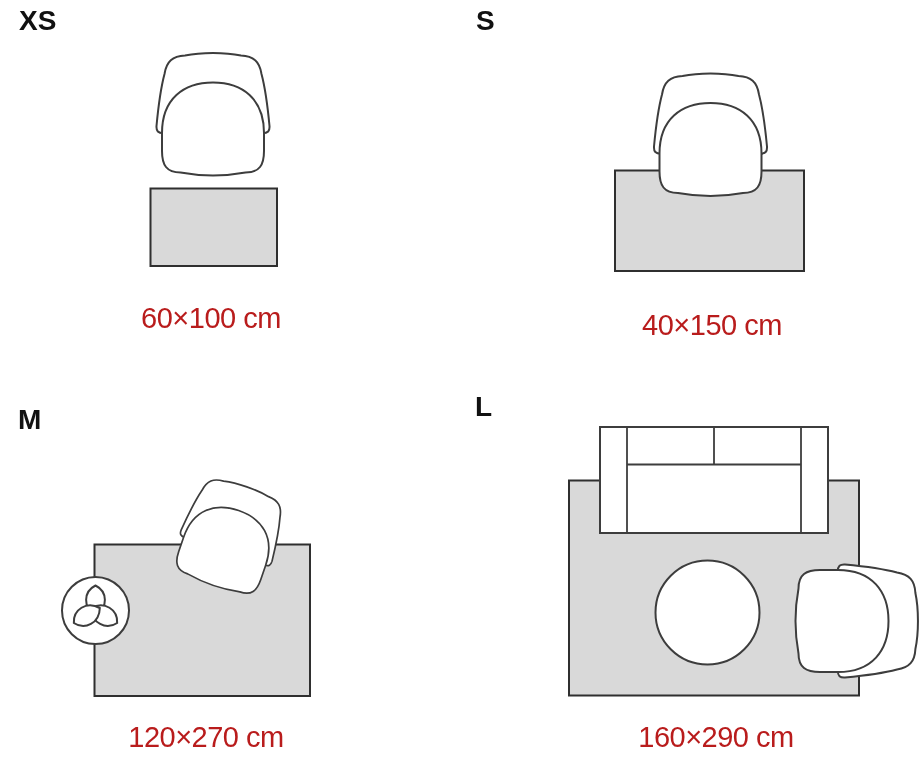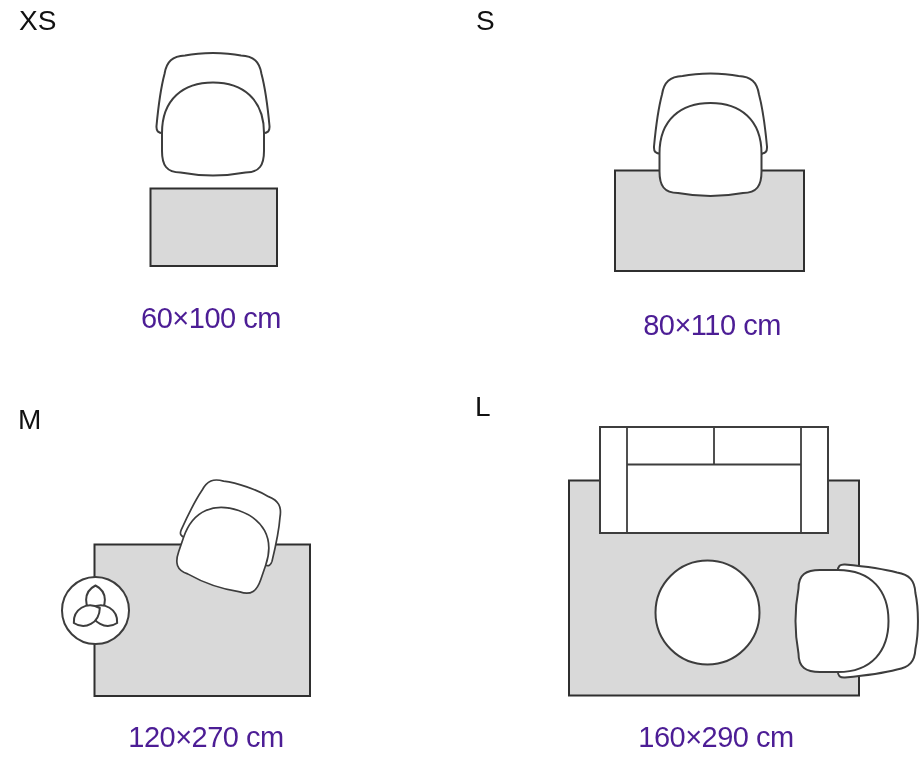--- a/index.html
+++ b/index.html
@@ -1,18 +1,18 @@
 <!DOCTYPE html>
 <html><head>
 <meta charset="utf-8">
 <style>
   html,body{margin:0;padding:0;}
   body{width:920px;height:760px;background:#ffffff;position:relative;font-family:"Liberation Sans",sans-serif;overflow:hidden;}
-  .size-label{position:absolute;font-weight:400;font-size:28px;color:#111111;line-height:1;}
-  .caption{position:absolute;font-size:29px;letter-spacing:-0.5px;color:#4c1d95;line-height:1;width:320px;text-align:center;}
+  .size-label{position:absolute;font-weight:700;font-size:28px;color:#111111;line-height:1;}
+  .caption{position:absolute;font-size:29px;letter-spacing:-0.5px;color:#b91c1c;line-height:1;width:320px;text-align:center;}
   svg.diagram{position:absolute;left:0;top:0;}
   .furn{fill:#ffffff;stroke:#3d3d3d;stroke-width:2;}
   .rug{stroke:#2f2f2f;stroke-width:2;}
   .inner{stroke:#3d3d3d;stroke-width:1.8;fill:none;}
 </style>
 </head>
 <body>
 
 <div class="size-label" style="left:19px;top:7px">XS</div>
 <div class="size-label" style="left:476px;top:7px">S</div>
@@ -57,15 +57,15 @@
       <line class="inner" x1="801" y1="427" x2="801" y2="533"></line>
       <line class="inner" x1="627" y1="464.5" x2="801" y2="464.5"></line>
       <line class="inner" x1="714" y1="427" x2="714" y2="464.5"></line>
     </g>
     <circle class="furn" cx="707.5" cy="612.5" r="52"></circle>
     <use href="#armchair" transform="translate(800,560) rotate(90 57 61)"></use>
   </g>
 </svg>
 
 <div class="caption" style="left:51px;top:304px">60×100 cm</div>
-<div class="caption" style="left:552px;top:311px">80×110 cm</div>
+<div class="caption" style="left:552px;top:311px">40×150 cm</div>
 <div class="caption" style="left:46px;top:723px">120×270 cm</div>
 <div class="caption" style="left:556px;top:723px">160×290 cm</div>
 
 </body></html>

